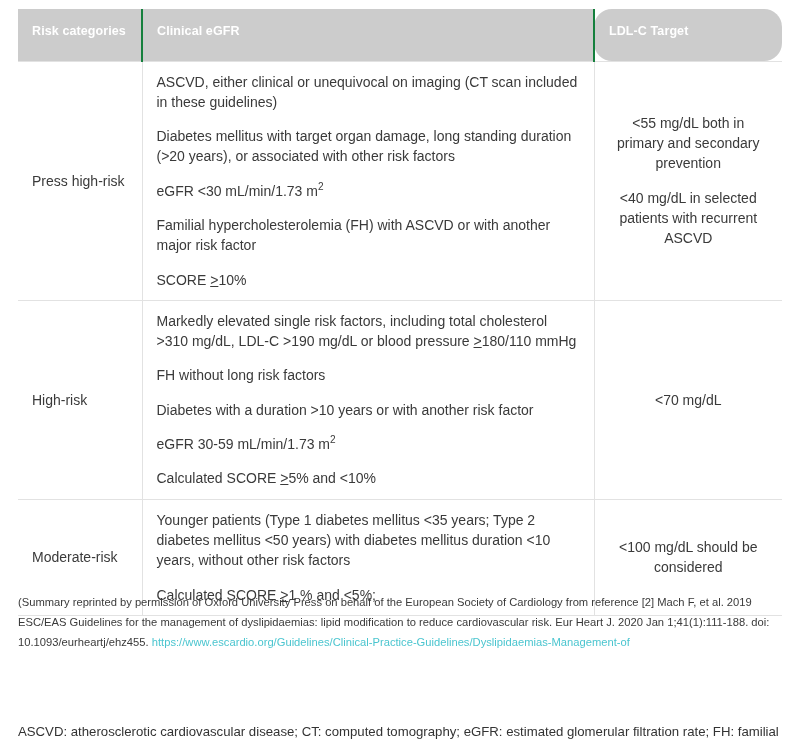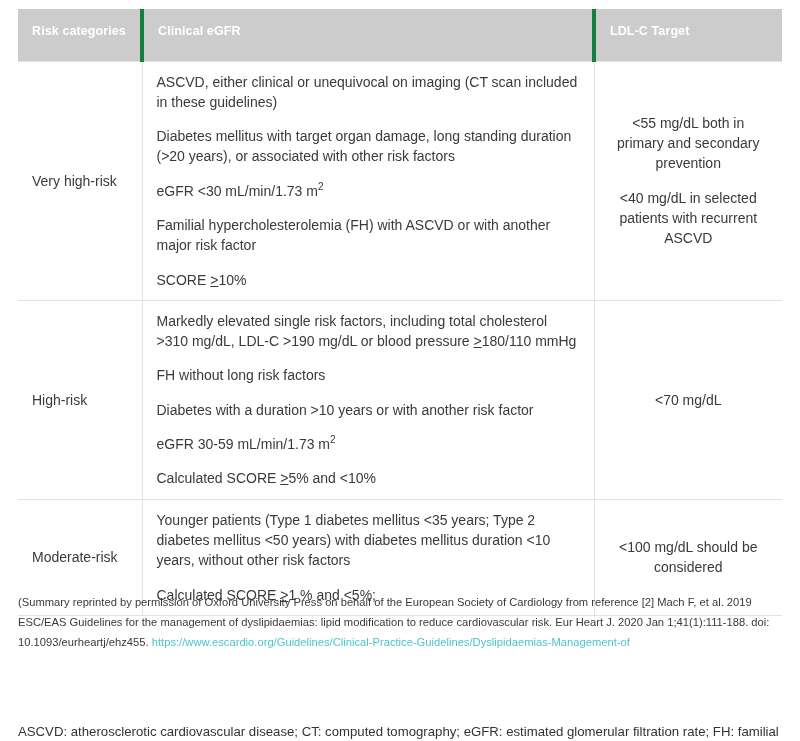--- a/index.html
+++ b/index.html
@@ -37,24 +37,24 @@
 
   .risk-table thead th {
     background: #cccccc;
     color: #ffffff;
     font-size: 12.5px;
     font-weight: bold;
     text-align: left;
     vertical-align: top;
     padding: 15px 14px 15px 14px;
     height: 52px;
-    border-right: 4px solid #15803d;
+    border-right: 2px solid #15803d;
     letter-spacing: 0.1px;
   }
-  .risk-table thead th:last-child { border-right: none; }
+  .risk-table thead th:last-child { border-right: none; border-radius: 18px; }
 
   .risk-table tbody td {
     border-top: 1px solid #e2e2e2;
     border-right: 1px solid #e2e2e2;
     vertical-align: middle;
     font-size: 14px;
     line-height: 1.45;
     color: #3a3a3a;
     padding: 10px 14px;
   }
@@ -120,21 +120,21 @@
     <thead>
       <tr>
         <th>Risk categories</th>
         <th>Clinical eGFR</th>
         <th>LDL-C Target</th>
       </tr>
     </thead>
     <tbody>
 
       <tr>
-        <td class="cell-risk">Very high-risk</td>
+        <td class="cell-risk">Press high-risk</td>
         <td class="cell-clin">
           <p>ASCVD, either clinical or unequivocal on imaging (CT scan included in these guidelines)</p>
           <p>Diabetes mellitus with target organ damage, long standing duration (&gt;20 years), or associated with other risk factors</p>
           <p>eGFR &lt;30 mL/min/1.73 m<sup>2</sup></p>
           <p>Familial hypercholesterolemia (FH) with ASCVD or with another major risk factor</p>
           <p>SCORE <span class="gte">&gt;</span>10%</p>
         </td>
         <td class="cell-ldl">
           <p>&lt;55 mg/dL both in primary and secondary prevention</p>
           <p>&lt;40 mg/dL in selected patients with recurrent ASCVD</p>

